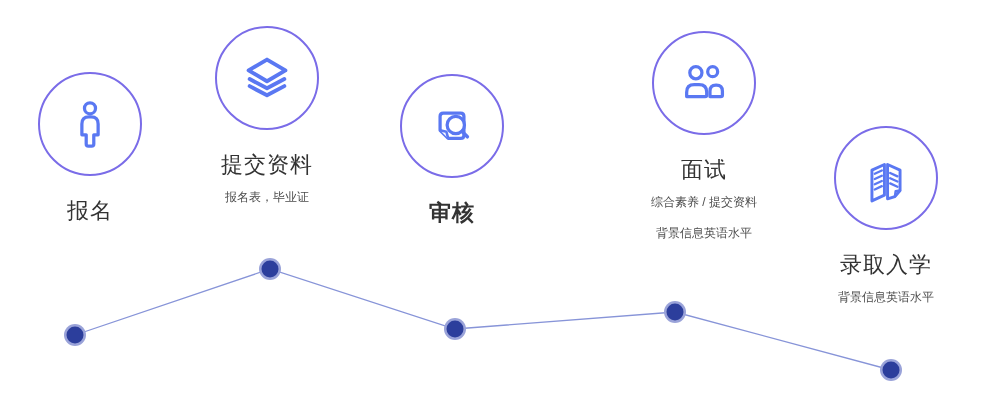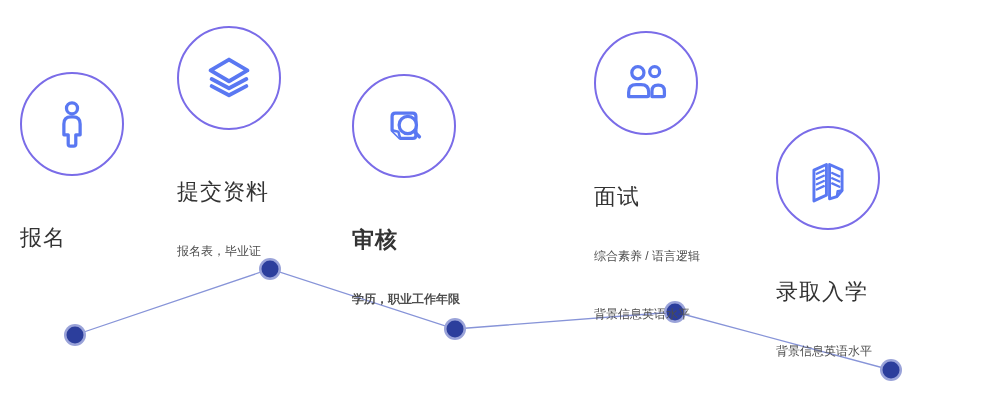--- a/index.html
+++ b/index.html
@@ -16,22 +16,21 @@
   }
   .timeline-svg {
     position: absolute;
     left: 0; top: 0;
     width: 985px; height: 416px;
   }
   .step {
     position: absolute;
     display: flex;
     flex-direction: column;
-    align-items: flex-start;
-    gap: 27px;
+    align-items: center;
   }
   .ring {
     box-sizing: border-box;
     width: 104px; height: 104px;
     border: 2px solid var(--accent-purple, #7a6ce8);
     border-radius: 50%;
     display: flex; align-items: center; justify-content: center;
     color: var(--icon-blue, #5a78f2);
     background: #fff;
   }
@@ -102,34 +101,33 @@
   <div class="step step-3">
     <div class="ring">
       <svg class="icon" width="52" height="52" viewBox="0 0 48 48" fill="none">
         <path d="M13 28 V15 Q13 12 16 12 H32 Q35 12 35 15 V32.5 Q35 35.5 32 35.5 H20.5 Z" stroke="currentColor" stroke-width="3" stroke-linejoin="round"></path>
         <path d="M13 28 L18.8 29.3 L20.5 35.5" stroke="currentColor" stroke-width="2.4" stroke-linejoin="round" fill="#ffffff"></path>
         <circle cx="27.5" cy="23" r="8" fill="#ffffff" stroke="currentColor" stroke-width="3"></circle>
         <path d="M33.3 29 L38.2 34" stroke="currentColor" stroke-width="3.2" stroke-linecap="round"></path>
       </svg>
     </div>
     <div class="title">审核</div>
-    <div class="sub">学历，职业工作年限</div>
   </div>
 
   <div class="step step-4">
     <div class="ring">
       <svg class="icon" width="52" height="52" viewBox="0 0 48 48" fill="none">
         <circle cx="32" cy="13.5" r="4.6" stroke="currentColor" stroke-width="3"></circle>
         <path d="M29.5 36.5 V31.5 Q29.5 26 35 26 H35.5 Q41 26 41 31.5 V35 Q41 36.5 39.5 36.5 Z" stroke="currentColor" stroke-width="3" stroke-linejoin="round"></path>
         <circle cx="16.5" cy="14.5" r="5.6" fill="#ffffff" stroke="currentColor" stroke-width="3"></circle>
         <path d="M8 36.5 V32.5 Q8 25.5 15 25.5 H19.5 Q26.5 25.5 26.5 32.5 V35 Q26.5 36.5 25 36.5 H9.5 Q8 36.5 8 35 Z" fill="#ffffff" stroke="currentColor" stroke-width="3" stroke-linejoin="round"></path>
       </svg>
     </div>
     <div class="title">面试</div>
-    <div class="sub">综合素养 / 语言逻辑</div>
+    <div class="sub">综合素养 / 提交资料</div>
     <div class="sub">背景信息英语水平</div>
   </div>
 
   <div class="step step-5">
     <div class="ring">
       <svg class="icon" width="50" height="50" viewBox="0 0 48 48" fill="none">
         <path d="M10.5 16.5 L22.5 11 L22.5 40.5 L10.5 46 Z" stroke="currentColor" stroke-width="2.8" stroke-linejoin="round"></path>
         <path d="M13.2 20 L20 16.8 M13.2 25 L20 21.8 M13.2 30 L20 26.8 M13.2 35 L20 31.8" stroke="currentColor" stroke-width="2.2" stroke-linecap="round"></path>
         <path d="M25.5 11 L37.5 16.5 L37.5 36 L32.5 41.8 L25.5 44 Z" stroke="currentColor" stroke-width="2.8" stroke-linejoin="round"></path>
         <path d="M28 19.2 L35 22.4 M28 24.2 L35 27.4 M28 29.2 L35 32.4" stroke="currentColor" stroke-width="2.2" stroke-linecap="round"></path>

